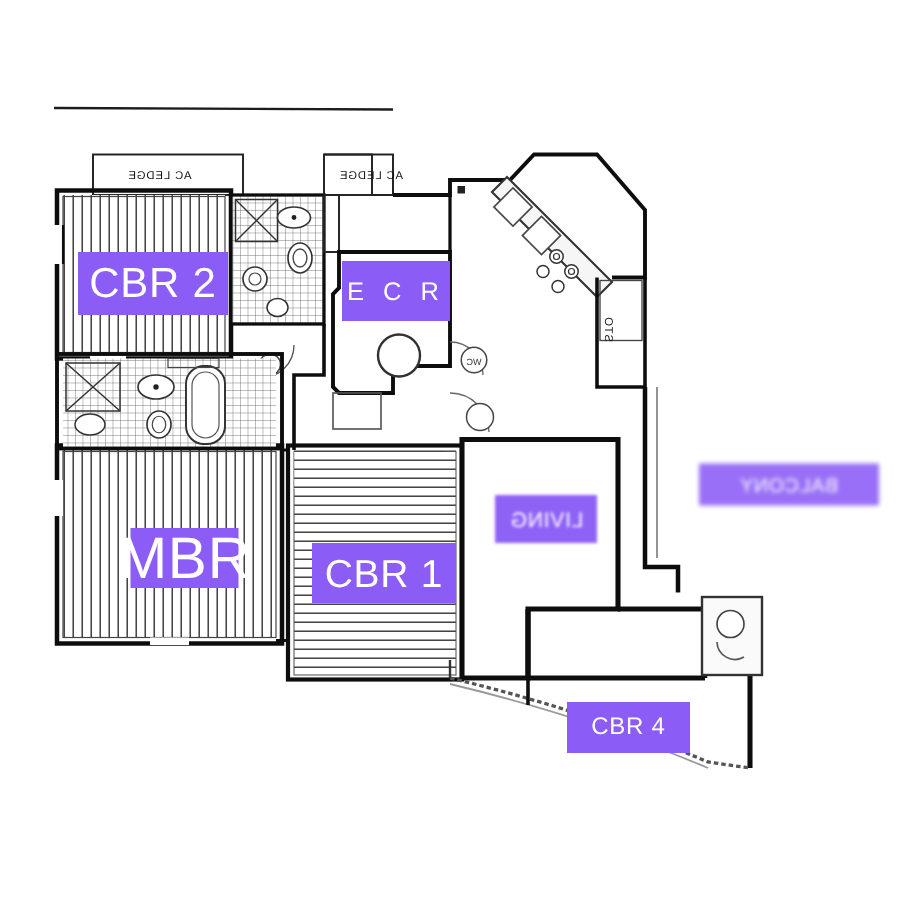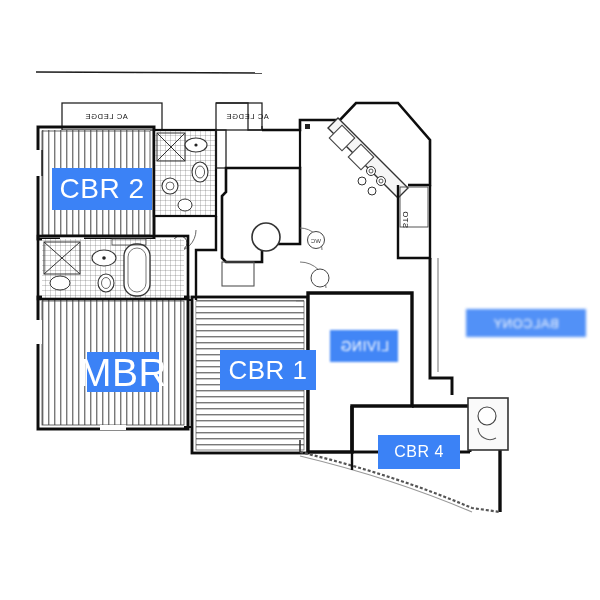--- a/index.html
+++ b/index.html
@@ -23,36 +23,36 @@
   }
   svg#floorplan {
     position: absolute;
     left: 0; top: 0;
     width: 600px;
     height: 600px;
     display: block;
   }
   .room-label-box {
     position: absolute;
-    background: #3b82f6;
+    background: #8b5cf6;
     color: #ffffff;
     display: flex;
     align-items: center;
     justify-content: center;
     font-family: "Liberation Sans", sans-serif;
     letter-spacing: 0.5px;
     line-height: 1;
     box-sizing: border-box;
     user-select: none;
   }
   .rl-cbr2 { left: 52px;  top: 168px; width: 100px; height: 42px; font-size: 28px; }
   .rl-ecr  { left: 228px; top: 174px; width: 72px;  height: 40px; font-size: 17px; letter-spacing: 4px; }
   .rl-mbr  { left: 87px;  top: 352px; width: 72px;  height: 40px; font-size: 39px; }
-  .rl-cbr1 { left: 208px; top: 350px; width: 96px;  height: 40px; font-size: 26px; margin-left: 12px; }
-  .rl-cbr4 { left: 378px; top: 435px; width: 82px;  height: 34px; font-size: 16px; }
+  .rl-cbr1 { left: 208px; top: 362px; width: 96px;  height: 40px; font-size: 26px; }
+  .rl-cbr4 { left: 378px; top: 468px; width: 82px;  height: 34px; font-size: 16px; }
   .rl-living {
     left: 330px; top: 330px; width: 68px; height: 32px; font-size: 14px;
     filter: blur(0.9px);
     opacity: 0.96;
   }
   .rl-balcony {
     left: 466px; top: 309px; width: 120px; height: 28px; font-size: 13px;
     filter: blur(1.5px);
     opacity: 0.88;
     letter-spacing: 0.5px;
@@ -236,20 +236,23 @@
       <path d="M184 427 L192 427" stroke="#111" stroke-width="2"></path>
       <rect x="222" y="262" width="32" height="24" fill="none" stroke="#555" stroke-width="1.1"></rect>
 
     </g>
   </svg>
 
   <div class="room-label-box rl-cbr2">
     <span>CBR 2</span>
   </div>
 
+  <div class="room-label-box rl-ecr">
+    <span>E C R</span>
+  </div>
 
   <div class="room-label-box rl-mbr">
     <span>MBR</span>
   </div>
 
   <div class="room-label-box rl-cbr1">
     <span>CBR 1</span>
   </div>
 
   <div class="room-label-box rl-cbr4">

